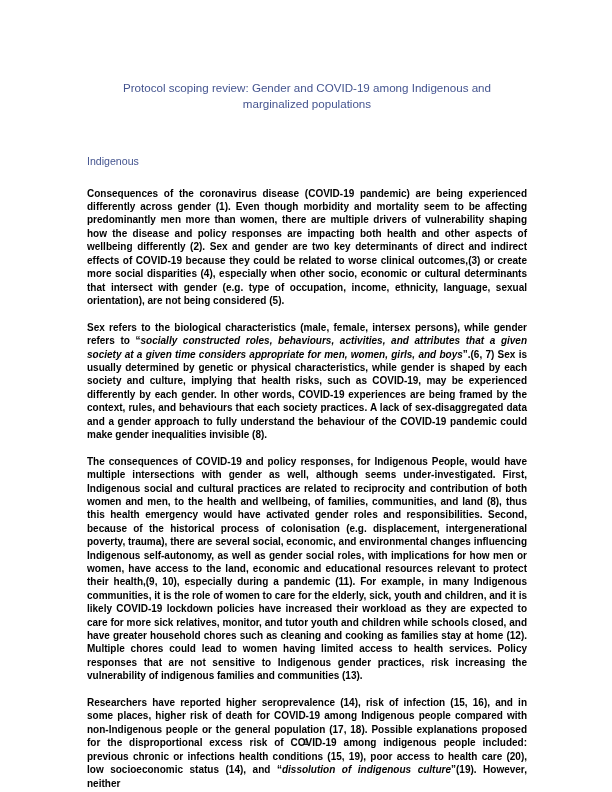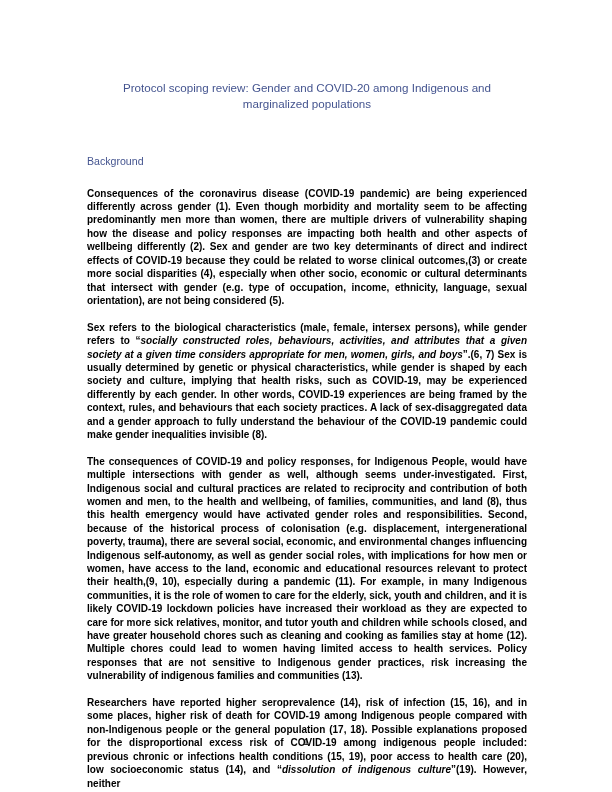--- a/index.html
+++ b/index.html
@@ -72,25 +72,25 @@
     color: #000000;
   }
 </style>
 </head>
 <body>
 
 <div class="page">
 
   <div class="content">
 
-    <h1 class="doc-title">Protocol scoping review: Gender and COVID-20 among Indigenous and marginalized populations</h1>
+    <h1 class="doc-title">Protocol scoping review: Gender and COVID-19 among Indigenous and marginalized populations</h1>
 
     <div class="spacer-title-heading"></div>
 
-    <h2 class="section-heading">Background</h2>
+    <h2 class="section-heading">Indigenous</h2>
 
     <div class="spacer-heading-body"></div>
 
     <p class="body">Consequences of the coronavirus disease  (COVID-19 pandemic)  are being experienced differently across gender (1). Even though morbidity and mortality seem to be affecting predominantly men more than women, there are multiple drivers of vulnerability shaping how the disease and policy responses are impacting both health and other aspects of wellbeing differently (2). Sex and gender are two key determinants of direct and indirect effects of COVID-19 because they could be related to worse clinical outcomes,(3) or create more social disparities (4), especially when other socio, economic or cultural determinants that intersect with gender (e.g. type of occupation, income, ethnicity, language, sexual orientation), are not being considered (5).</p>
 
     <p class="body"><span>Sex refers to the biological characteristics (male, female, intersex persons), while gender refers to “</span><span class="it">socially constructed roles, behaviours, activities, and attributes that a given society at a given time considers appropriate for men, women, girls, and boys</span><span>”.(6, 7) Sex is usually determined by genetic or physical characteristics, while gender is shaped by each society and culture, implying that health risks, such as COVID-19, may be experienced differently by each gender. In other words, COVID-19 experiences are being framed by the context, rules, and behaviours that each society practices. A lack of sex-disaggregated data and a gender approach to fully understand the behaviour of the COVID-19 pandemic could make gender inequalities invisible (8).</span></p>
 
     <p class="body">The consequences of COVID-19 and policy responses, for Indigenous People, would have multiple intersections with gender as well, although seems under-investigated. First, Indigenous social and cultural practices are related to reciprocity and contribution of both women and men, to the health and wellbeing, of families, communities, and land (8), thus this health emergency would have activated gender roles and responsibilities. Second, because of the historical process of colonisation (e.g. displacement, intergenerational poverty, trauma), there are several social, economic, and environmental changes influencing Indigenous self-autonomy, as well as gender social roles, with implications for how men or women, have access to the land, economic and educational resources relevant to protect their health,(9, 10), especially during a pandemic (11). For example, in many Indigenous communities, it is the role of women to care for the elderly, sick, youth and children, and it is likely COVID-19 lockdown policies have increased their workload as they are expected to care for more sick relatives, monitor, and tutor youth and children while schools closed, and have greater household chores such as cleaning and cooking as families stay at home (12). Multiple chores could lead to women having limited access to health services. Policy responses that are not sensitive to Indigenous gender practices, risk increasing the vulnerability of indigenous families and communities (13).</p>
 
     <p class="body"><span>Researchers have reported higher seroprevalence (14), risk of infection (15, 16), and in some places, higher risk of death for COVID-19 among Indigenous people compared with non-Indigenous people or the general population (17, 18). Possible explanations proposed for the disproportional excess risk of COVID-19 among indigenous people included: previous chronic or infections health conditions (15, 19), poor access to health care (20), low socioeconomic status (14), and “</span><span class="it">dissolution of indigenous culture</span><span>”(19). However, neither</span></p>

